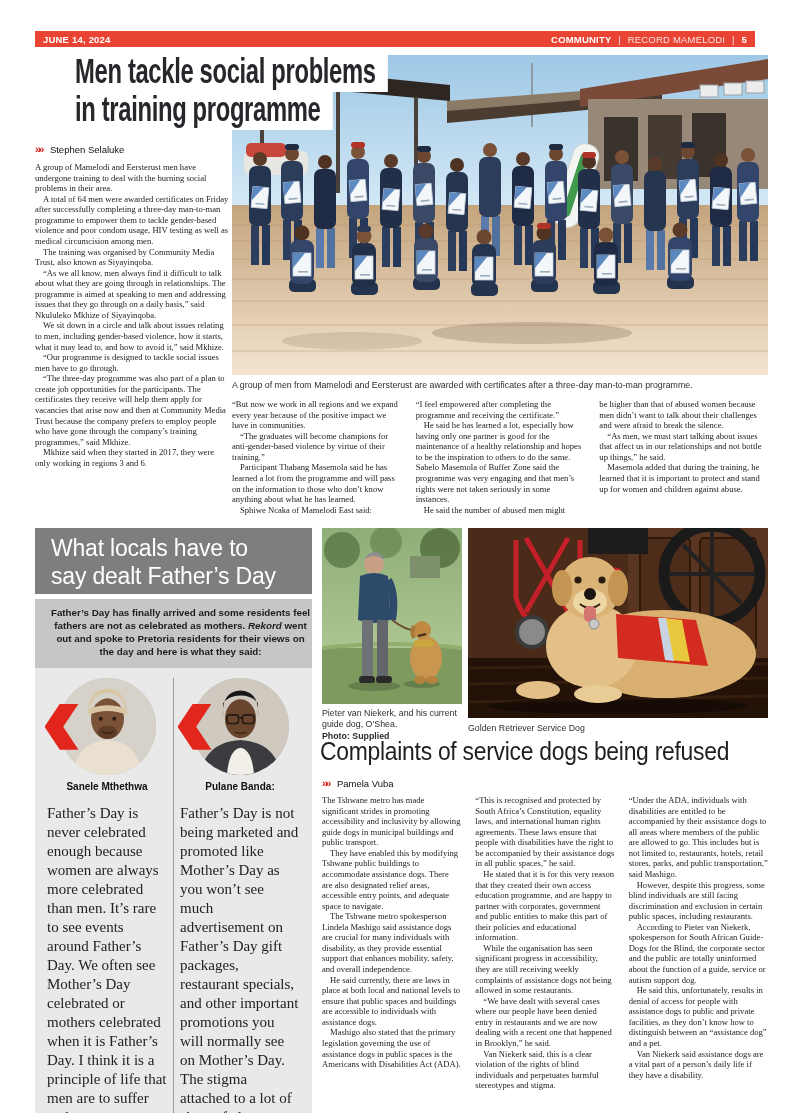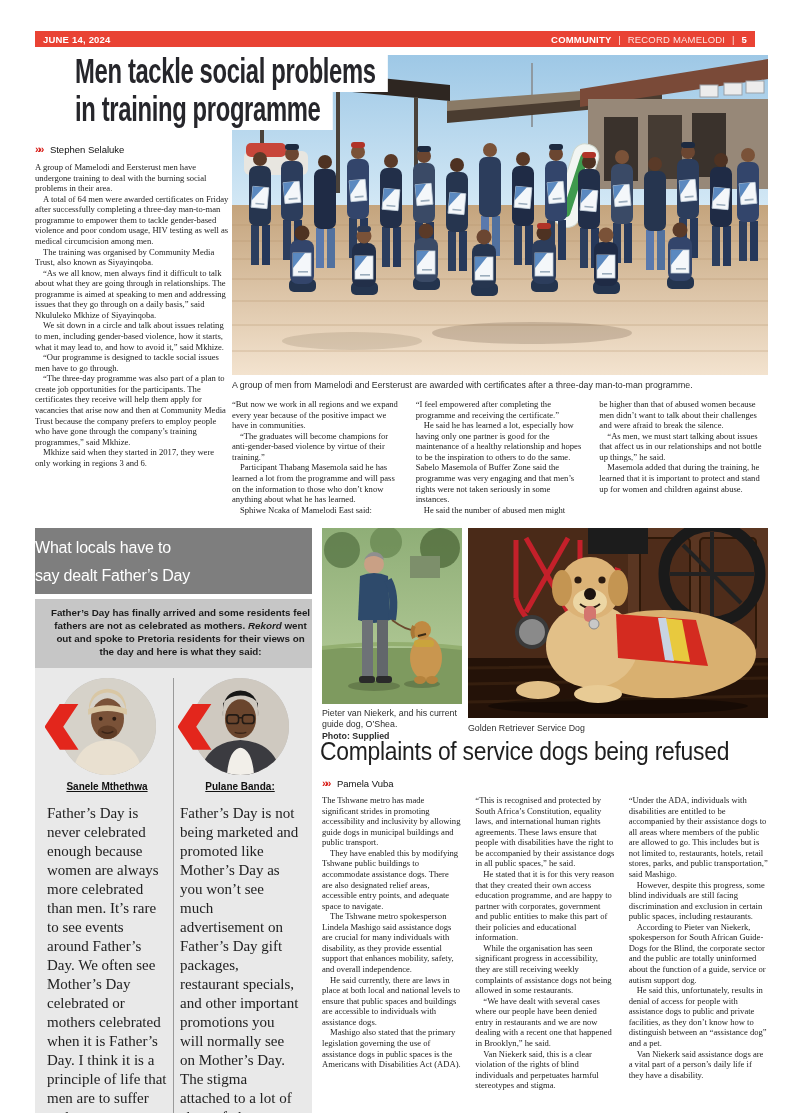--- a/index.html
+++ b/index.html
@@ -33,35 +33,35 @@
 
   .main-photo { left:232px; top:55px; width:536px; height:320px; z-index:1; }
   .caption { font-family:"Liberation Sans", sans-serif; font-size:8.8px; color:#2e2e2e; line-height:1.3; }
   .main-caption { left:232px; top:380px; width:536px; }
 
   .below-cols { left:232px; top:399px; width:536px; height:124px; display:flex; gap:15px; overflow:hidden; }
   .below-cols .bcol { flex:1; }
 
   
   .fd-panel { left:35px; top:528px; width:277px; }
-  .fd-head { background:#7e7e7e; color:#fff; height:66px; padding:6px 0 0 0;
-             font-family:"Liberation Sans", sans-serif; font-size:16px; line-height:28px; letter-spacing:-.2px; }
+  .fd-head { background:#7e7e7e; color:#fff; height:66px; padding:6px 0 0 16px;
+             font-family:"Liberation Sans", sans-serif; font-size:23px; line-height:28px; letter-spacing:-.2px; }
   .fd-intro { margin-top:5px; background:#c6c6c6; padding:8px 1px 9px 15px; text-align:center;
               font-family:"Liberation Sans", sans-serif; font-size:9.8px; font-weight:bold; line-height:1.32; color:#1c1c1c; }
   .fd-intro .pub { font-style:italic; }
   .fd-profiles { background:#e9e9e9; display:flex; padding:10px 6px 12px 6px; }
   .fd-col { flex:1; padding:0 6px; }
   .fd-col + .fd-col { border-left:1px solid #9a9a9a; }
   .hline-sep { height:1px; background:#9a9a9a; margin:10px 2px 12px 2px; }
   .profile { text-align:center; }
   .pwrap { position:relative; width:97px; height:97px; margin:0 auto; }
   .pcircle { width:97px; height:97px; border-radius:50%; overflow:hidden; background:#bbb; }
   .chev { position:absolute; left:-14px; top:26px; width:34px; height:46px; background:#e3261c;
           clip-path:polygon(0 50%, 45% 0, 100% 0, 55% 50%, 100% 100%, 45% 100%); }
-  .pname { font-family:"Liberation Sans", sans-serif; font-weight:bold; font-size:10px; margin-top:6px; color:#111;text-decoration:underline; }
+  .pname { font-family:"Liberation Sans", sans-serif; font-weight:bold; font-size:10px; margin-top:6px; color:#111; }
   .pquote { font-size:15px; line-height:1.27; text-align:left; margin-top:12px; color:#222; }
 
   
   .pieter-photo { left:322px; top:528px; width:140px; height:176px; }
   .pieter-caption { left:322px; top:708px; width:146px; }
   .pieter-caption .credit { font-weight:bold; }
   .retriever-photo { left:468px; top:528px; width:300px; height:190px; }
   .retriever-caption { left:468px; top:723px; width:300px; }
 
   

